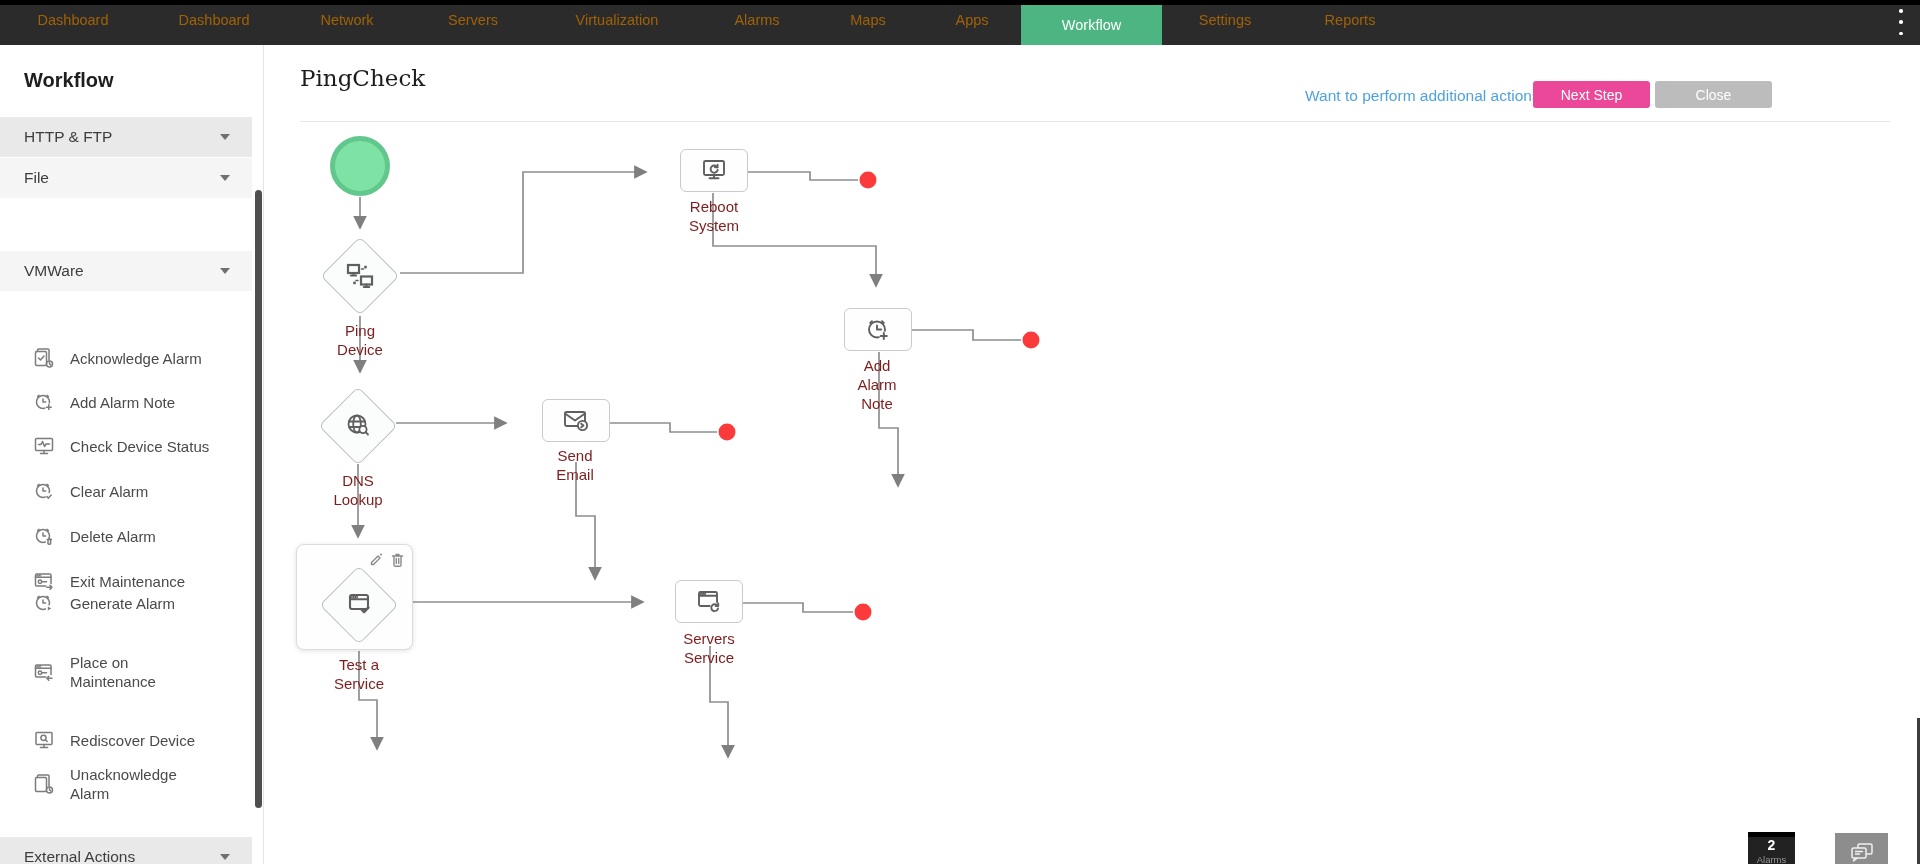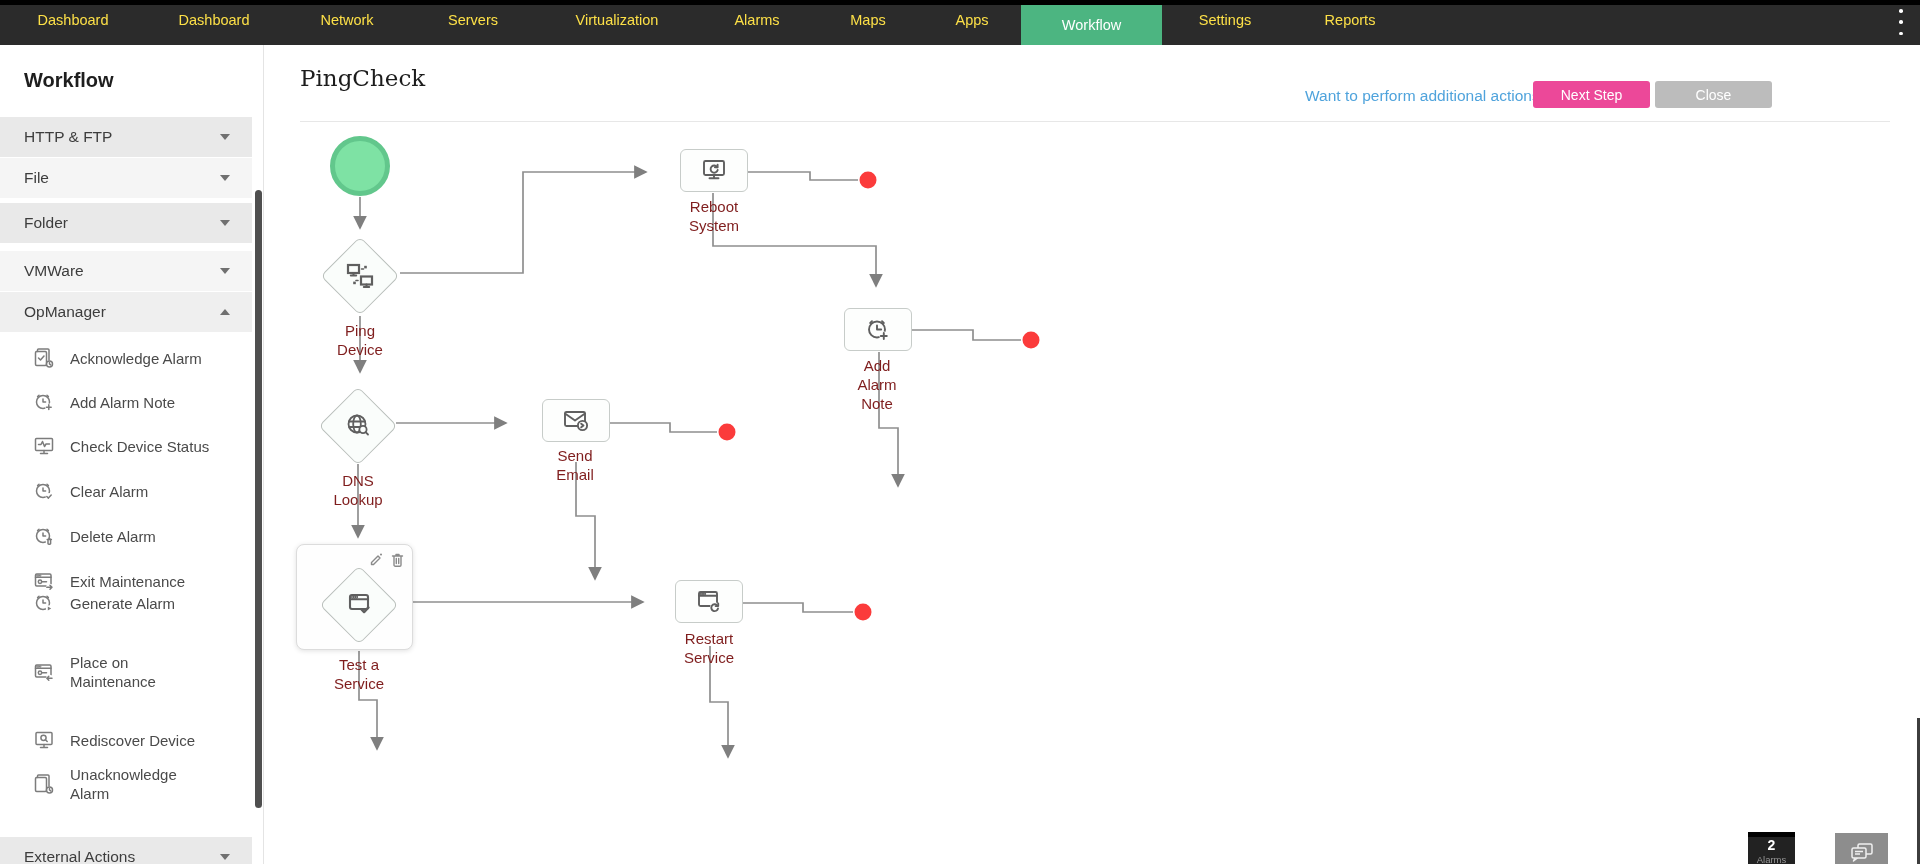--- a/index.html
+++ b/index.html
@@ -5,21 +5,21 @@
   * { box-sizing: border-box; }
   html,body { margin:0; padding:0; }
   body {
     width:1920px; height:864px; position:relative; overflow:hidden;
     background:#fff; font-family:"Liberation Sans", sans-serif;
   }
   
   .nav { position:absolute; top:0; left:0; width:1920px; height:45px; background:#000; }
   .nav-bar { position:absolute; top:5px; left:0; right:0; bottom:0; background:#2b2b2b; }
   .nav-item { position:absolute; top:0; height:40px; line-height:40px;
-    color:#fde047; font-size:14.5px; transform:translateX(-50%); cursor:pointer; white-space:nowrap; }
+    color:#a16207; font-size:14.5px; transform:translateX(-50%); cursor:pointer; white-space:nowrap; }
   .nav-item.active { transform:none; width:141px; text-align:center; background:#4cb581; color:#fff; }
   .kebab { position:absolute; top:9px; left:1897px; width:8px; height:26px;
     display:flex; flex-direction:column; justify-content:space-between; align-items:center; cursor:pointer; }
   .kebab i { width:3.5px; height:3.5px; border-radius:50%; background:#fff; }
   
   .sidebar { position:absolute; top:45px; left:0; width:264px; height:819px; background:#fff;
     border-right:1px solid #e4e4e4; overflow:hidden; }
   .sb-title { position:absolute; left:24px; top:24px; font-size:20px; font-weight:700; color:#1e1e1e; }
   .acc { position:absolute; left:0; width:252px; height:40px; padding:0 22px 0 24px;
     display:flex; align-items:center; justify-content:space-between;
@@ -95,31 +95,23 @@
   <div class="sb-title">Workflow</div>
 
   <div class="acc dark" style="top:72px">
     <span>HTTP &amp; FTP</span>
     <span class="chev down"></span>
   </div>
   <div class="acc light" style="top:113px">
     <span>File</span>
     <span class="chev down"></span>
   </div>
-  <div class="acc dark" style="top:158px">
-    <span>Folder</span>
-    <span class="chev down"></span>
-  </div>
   <div class="acc light" style="top:206px">
     <span>VMWare</span>
     <span class="chev down"></span>
-  </div>
-  <div class="acc mid" style="top:247px">
-    <span>OpManager</span>
-    <span class="chev up"></span>
   </div>
 
   <div class="sb-item" style="top:301px">
     <svg width="24" height="24" viewBox="0 0 24 24" fill="none" stroke="#7c7c7c" stroke-width="1.5" stroke-linecap="round" stroke-linejoin="round">
       <path d="M5.5 5.5V4a1 1 0 0 1 1-1H16a1 1 0 0 1 1 1v10"></path>
       <rect x="3.5" y="5.5" width="11" height="14" rx="1.2"></rect>
       <path d="M6.5 12l2 2 3.5-4"></path>
       <circle cx="17.5" cy="18" r="3" fill="#fff"></circle>
         <path d="M17.5 16.6V18l1.1.9"></path>
     </svg>
@@ -352,21 +344,21 @@
       <rect x="6" y="6" width="18" height="14" rx="1.5"></rect>
       <path d="M6 9.8h18"></path>
       <circle cx="8.2" cy="7.9" r="0.45" fill="#5f5f5f"></circle>
         <circle cx="10" cy="7.9" r="0.45" fill="#5f5f5f"></circle>
         <circle cx="11.8" cy="7.9" r="0.45" fill="#5f5f5f"></circle>
       <circle cx="22" cy="21.5" r="5" fill="#fdfefd" stroke="none"></circle>
       <path d="M25 22.5a3.4 3.4 0 1 1-.9-3.2"></path>
       <path d="M25.2 17.5v2.6h-2.6"></path>
     </svg>
   </div>
-  <div class="nlabel" style="left:444px; top:584px; width:62px">Restart Service</div>
+  <div class="nlabel" style="left:444px; top:584px; width:62px">Servers Service</div>
 
   <div class="alarm-badge">
     <div class="num">2</div>
     <div class="lbl">Alarms</div>
   </div>
   <div class="chat-btn">
     <svg width="26" height="24" viewBox="0 0 26 24" fill="none" stroke="#f0f0f0" stroke-width="1.5" stroke-linejoin="round">
       <rect x="9" y="3" width="14" height="10" rx="1.5"></rect>
       <rect x="3" y="7" width="14" height="10" rx="1.5" fill="#8d8d8d"></rect>
       <path d="M6 10.5h8 M6 13h5"></path>

